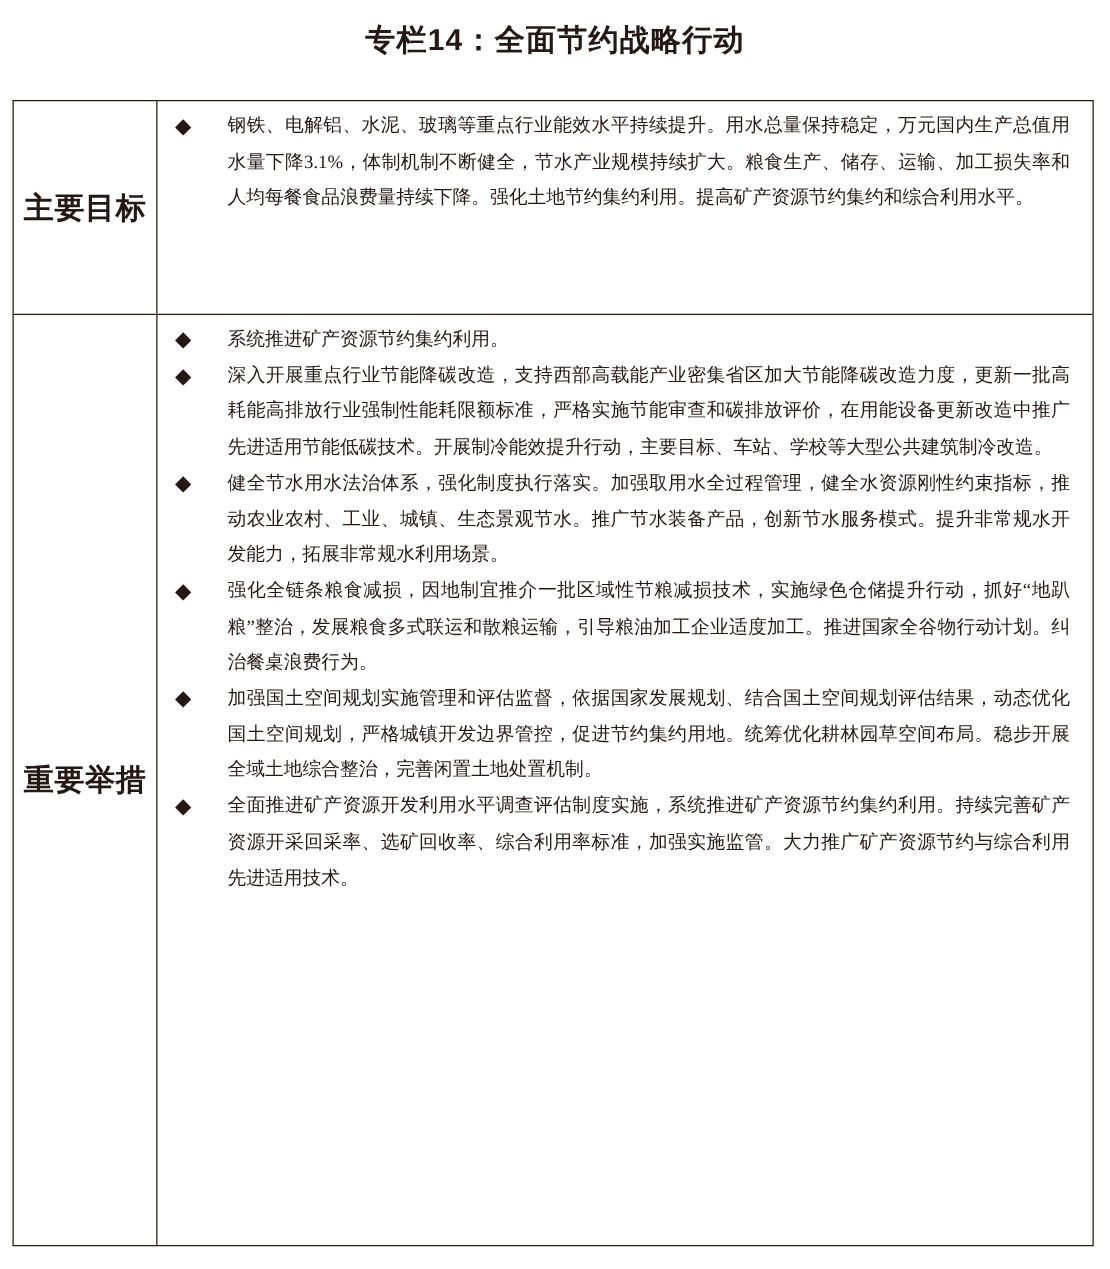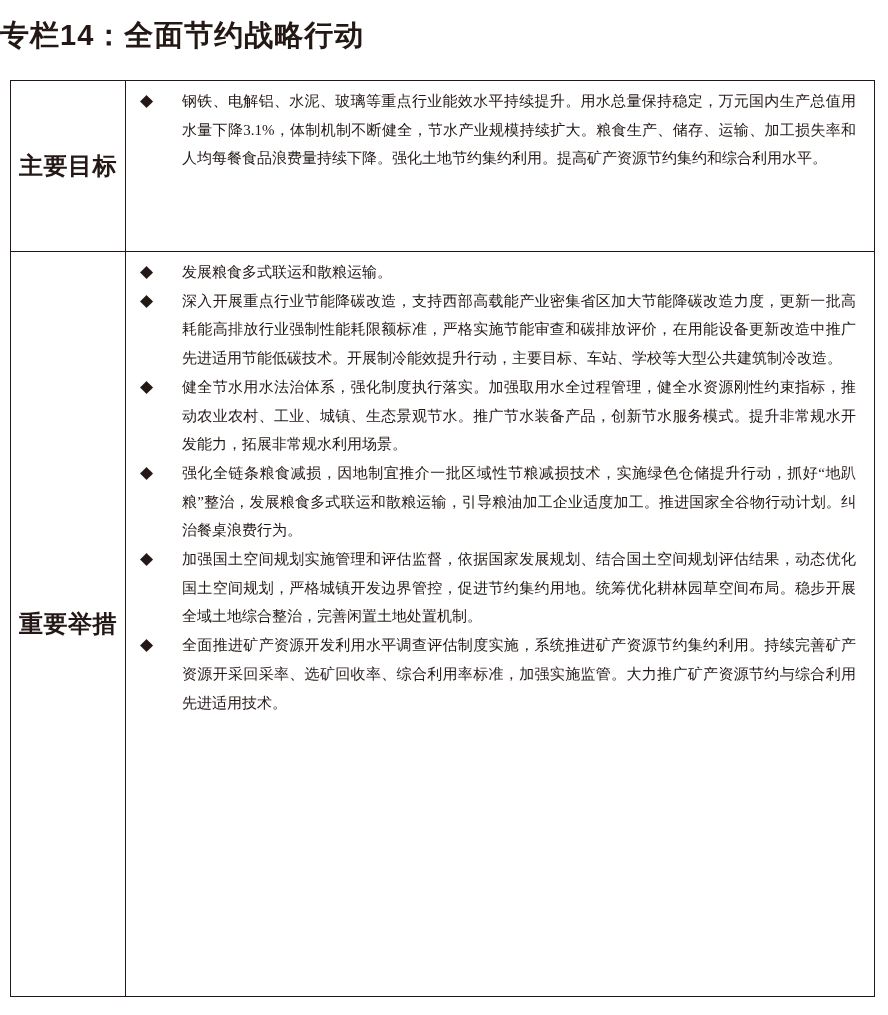--- a/index.html
+++ b/index.html
@@ -14,24 +14,24 @@
     width: 888px;
     height: 1015px;
     background: #ffffff;
     overflow: hidden;
   }
   .title {
     position: absolute;
     top: 16px;
     left: 0;
     width: 100%;
-    text-align: left;
+    text-align: center;
     font-family: "Liberation Sans", sans-serif;
     font-weight: bold;
-    font-size: 29px;
+    font-size: 24px;
     letter-spacing: 1px;
     color: #231815;
   }
   .box {
     position: absolute;
     top: 80px;
     left: 10px;
     width: 865px;
     border: 1.5px solid #231815;
   }
@@ -92,21 +92,21 @@
           <p class="item-text">钢铁、电解铝、水泥、玻璃等重点行业能效水平持续提升。用水总量保持稳定，万元国内生产总值用水量下降3.1%，体制机制不断健全，节水产业规模持续扩大。粮食生产、储存、运输、加工损失率和人均每餐食品浪费量持续下降。强化土地节约集约利用。提高矿产资源节约集约和综合利用水平。</p>
         </div>
       </div>
     </div>
 
     <div class="row row-measures">
       <div class="label-cell">重要举措</div>
       <div class="content-cell">
         <div class="item">
           <span class="bullet">◆</span>
-          <p class="item-text">发展粮食多式联运和散粮运输。</p>
+          <p class="item-text">系统推进矿产资源节约集约利用。</p>
         </div>
         <div class="item">
           <span class="bullet">◆</span>
           <p class="item-text">深入开展重点行业节能降碳改造，支持西部高载能产业密集省区加大节能降碳改造力度，更新一批高耗能高排放行业强制性能耗限额标准，严格实施节能审查和碳排放评价，在用能设备更新改造中推广先进适用节能低碳技术。开展制冷能效提升行动，主要目标、车站、学校等大型公共建筑制冷改造。</p>
         </div>
         <div class="item">
           <span class="bullet">◆</span>
           <p class="item-text">健全节水用水法治体系，强化制度执行落实。加强取用水全过程管理，健全水资源刚性约束指标，推动农业农村、工业、城镇、生态景观节水。推广节水装备产品，创新节水服务模式。提升非常规水开发能力，拓展非常规水利用场景。</p>
         </div>
         <div class="item">

